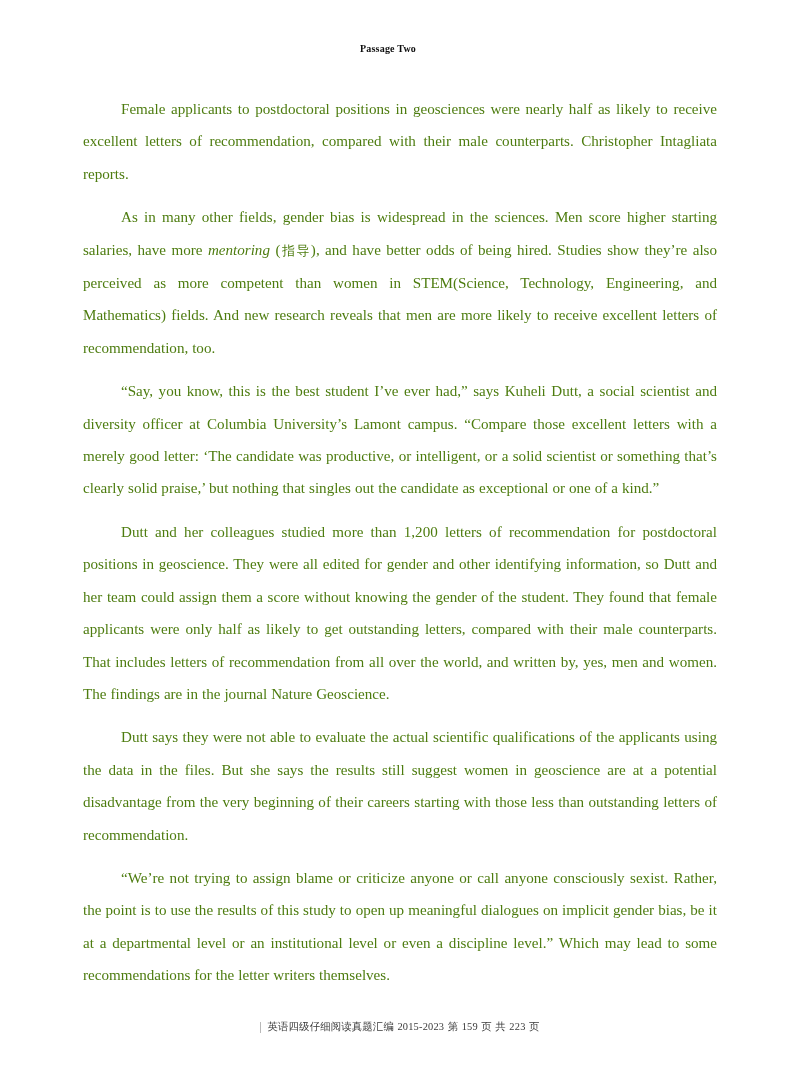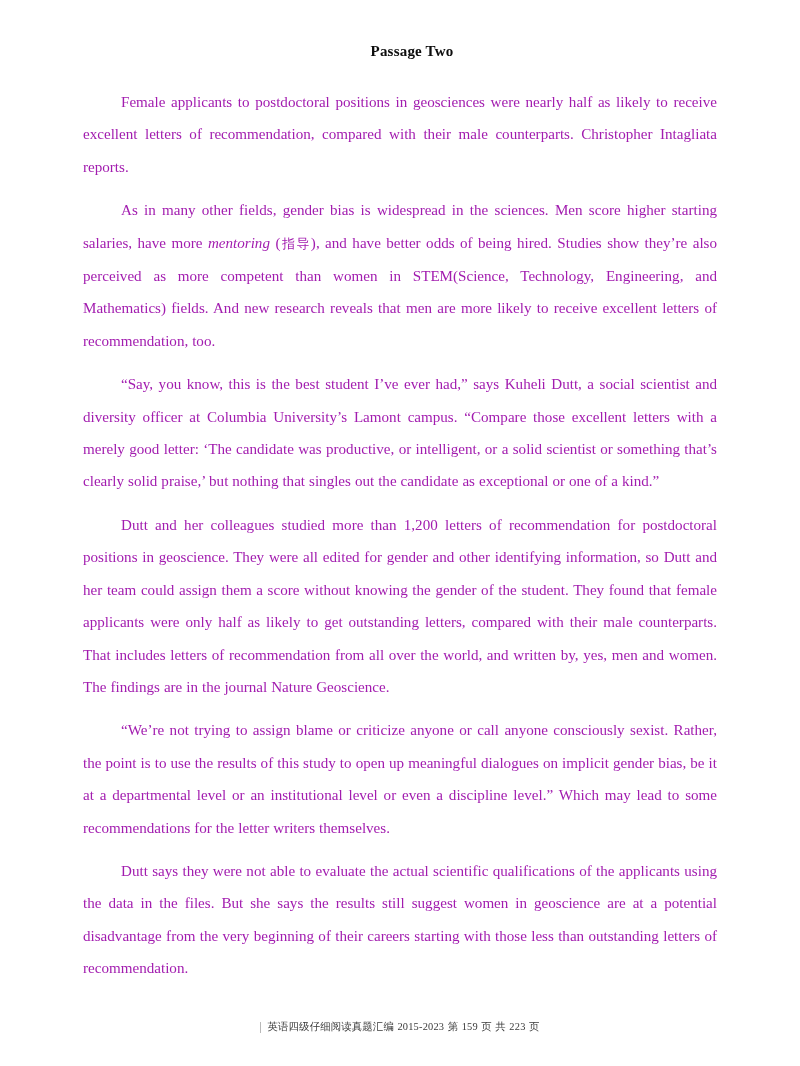--- a/index.html
+++ b/index.html
@@ -20,43 +20,42 @@
     -webkit-font-smoothing: antialiased;
   }
 
   
   .passage-title {
     position: absolute;
     top: 43px;
     left: 0;
     width: 776px;
     text-align: center;
-    font-size: 15px;
+    font-size: 10px;
     font-weight: bold;
     letter-spacing: 0.2px;
     color: #0d0d0d;
-    padding-left: 24px;
   }
 
   
   .body-column {
     position: absolute;
     top: 86px;
     left: 83px;
     width: 634px;
   }
 
   .para {
-    margin: 0 0 11px 0;
+    margin: 7px 0 11px 0;
     font-size: 15.1px;
     line-height: 32.4px;
     text-align: justify;
     text-justify: inter-word;
     text-indent: 38px;
-    color: #a21caf;
+    color: #4d7c0f;
     word-spacing: 0.2px;
   }
 
   .para:last-child {
     margin-bottom: 0;
   }
 
   .para em {
     font-style: italic;
     font-family: Liberation Serif, serif;
@@ -105,22 +104,22 @@
 
 <div class="page">
 
   <div class="passage-title">Passage Two</div>
 
   <div class="body-column">
     <p class="para"><span>Female applicants to postdoctoral positions in geosciences were nearly half as likely to receive excellent letters of recommendation, compared with their male counterparts. Christopher Intagliata reports.</span></p>
     <p class="para"><span>As in many other fields, gender bias is widespread in the sciences. Men score higher starting salaries, have more </span><em>mentoring</em><span> (</span><span class="cjk-gloss">指导</span><span>), and have better odds of being hired. Studies show they’re also perceived as more competent than women in STEM(Science, Technology, Engineering, and Mathematics) fields. And new research reveals that men are more likely to receive excellent letters of recommendation, too.</span></p>
     <p class="para"><span>“Say, you know, this is the best student I’ve ever had,” says Kuheli Dutt, a social scientist and diversity officer at Columbia University’s Lamont campus. “Compare those excellent letters with a merely good letter: ‘The candidate was productive, or intelligent, or a solid scientist or something that’s clearly solid praise,’ but nothing that singles out the candidate as exceptional or one of a kind.”</span></p>
     <p class="para"><span>Dutt and her colleagues studied more than 1,200 letters of recommendation for postdoctoral positions in geoscience. They were all edited for gender and other identifying information, so Dutt and her team could assign them a score without knowing the gender of the student. They found that female applicants were only half as likely to get outstanding letters, compared with their male counterparts. That includes letters of recommendation from all over the world, and written by, yes, men and women. The findings are in the journal Nature Geoscience.</span></p>
+    <p class="para"><span>Dutt says they were not able to evaluate the actual scientific qualifications of the applicants using the data in the files. But she says the results still suggest women in geoscience are at a potential disadvantage from the very beginning of their careers starting with those less than outstanding letters of recommendation.</span></p>
     <p class="para"><span>“We’re not trying to assign blame or criticize anyone or call anyone consciously sexist. Rather, the point is to use the results of this study to open up meaningful dialogues on implicit gender bias, be it at a departmental level or an institutional level or even a discipline level.” Which may lead to some recommendations for the letter writers themselves.</span></p>
-    <p class="para"><span>Dutt says they were not able to evaluate the actual scientific qualifications of the applicants using the data in the files. But she says the results still suggest women in geoscience are at a potential disadvantage from the very beginning of their careers starting with those less than outstanding letters of recommendation.</span></p>
   </div>
 
   <div class="page-footer">
     <span class="footer-tick"></span>
     <span class="footer-text">
       <span>英语四级仔细阅读真题汇编</span>
       <span class="num">2015-2023</span>
       <span>第</span>
       <span class="num">159</span>
       <span>页</span>

